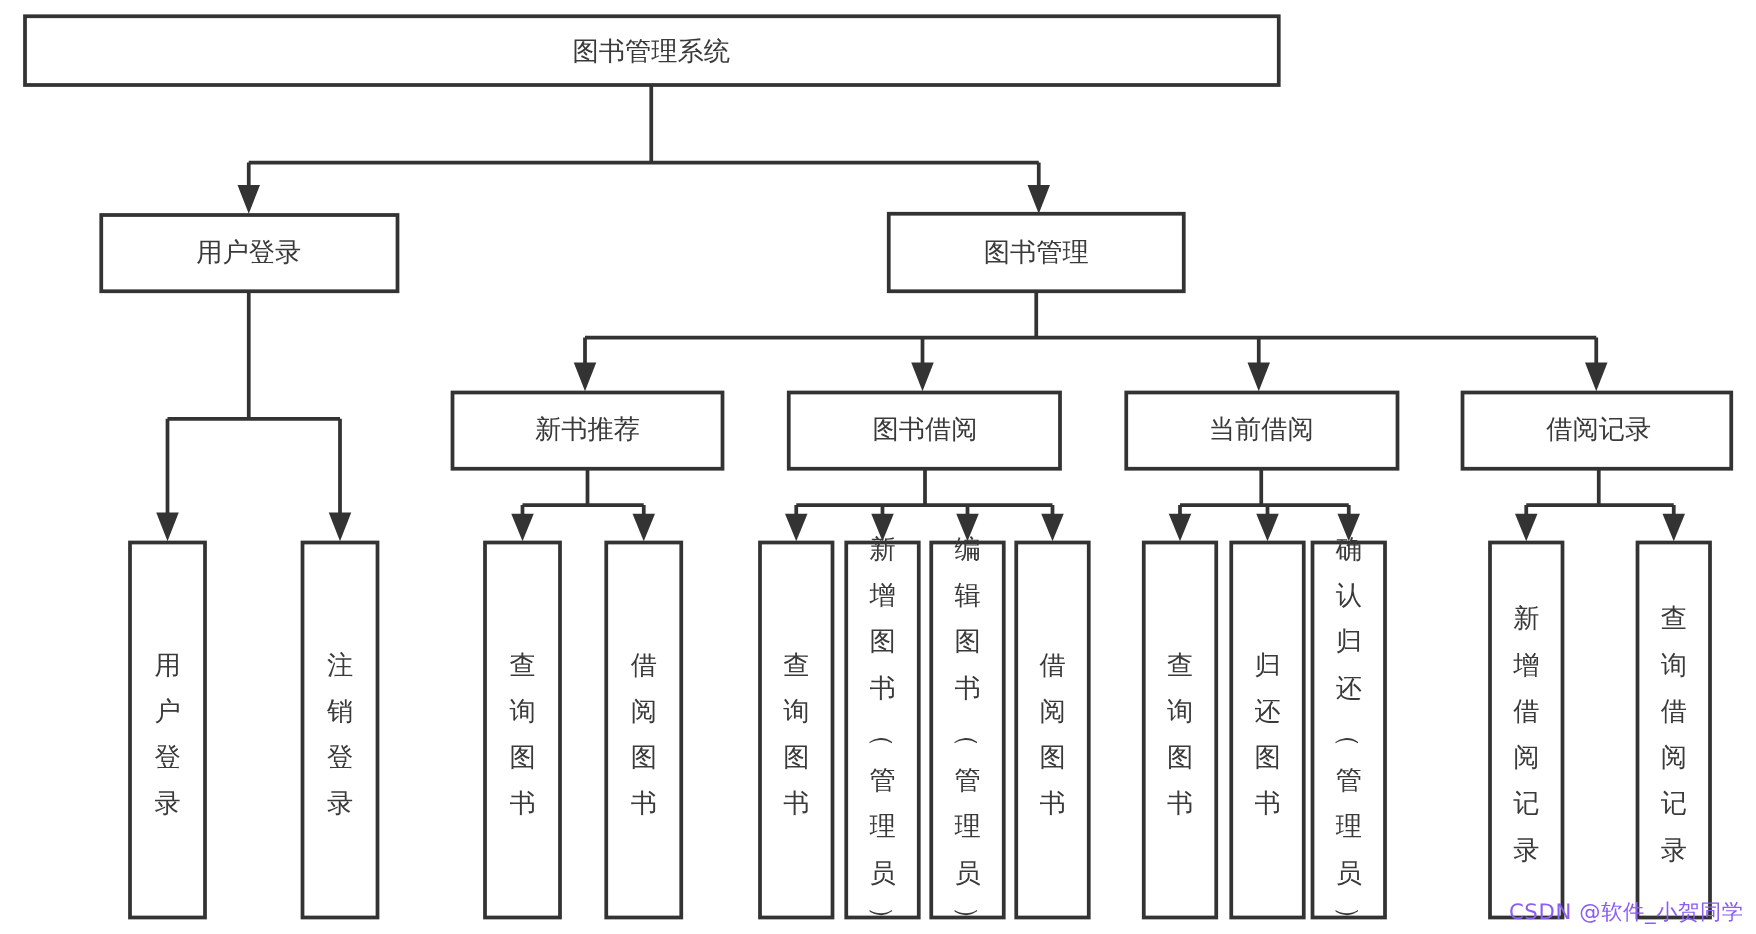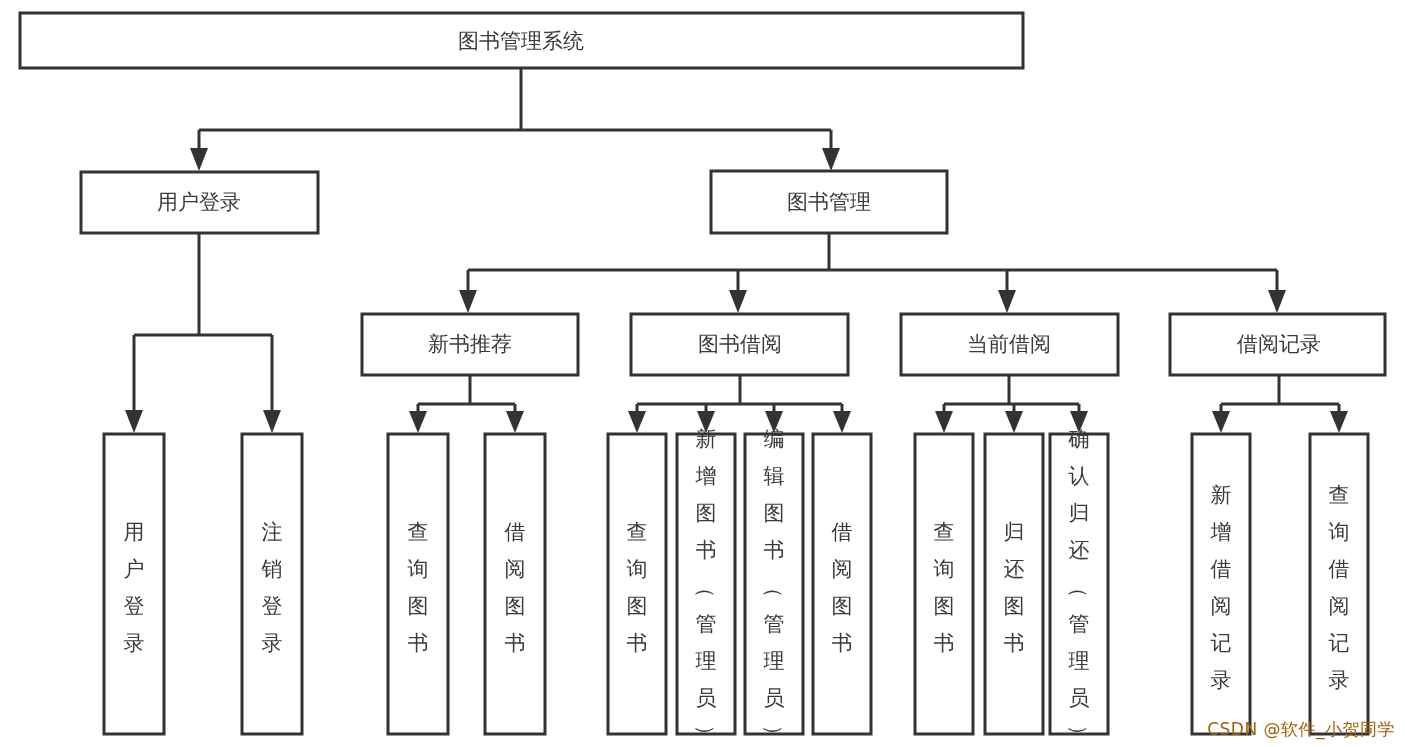--- a/index.html
+++ b/index.html
@@ -47,21 +47,21 @@
     font-size: 21px;
     fill: #3a3a3a;
     text-anchor: middle;
   }
   .watermark {
     position: absolute;
     right: 10px;
     bottom: 6px;
     font-family: "DejaVu Sans", "Liberation Sans", sans-serif;
     font-size: 17px;
-    color: #a16207;
+    color: #8b5cf6;
     letter-spacing: 0.5px;
     white-space: nowrap;
     pointer-events: none;
   }
 </style>
 </head>
 <body>
 
 <svg id="diagram" viewBox="0 0 1405 747" xmlns="http://www.w3.org/2000/svg">
 

